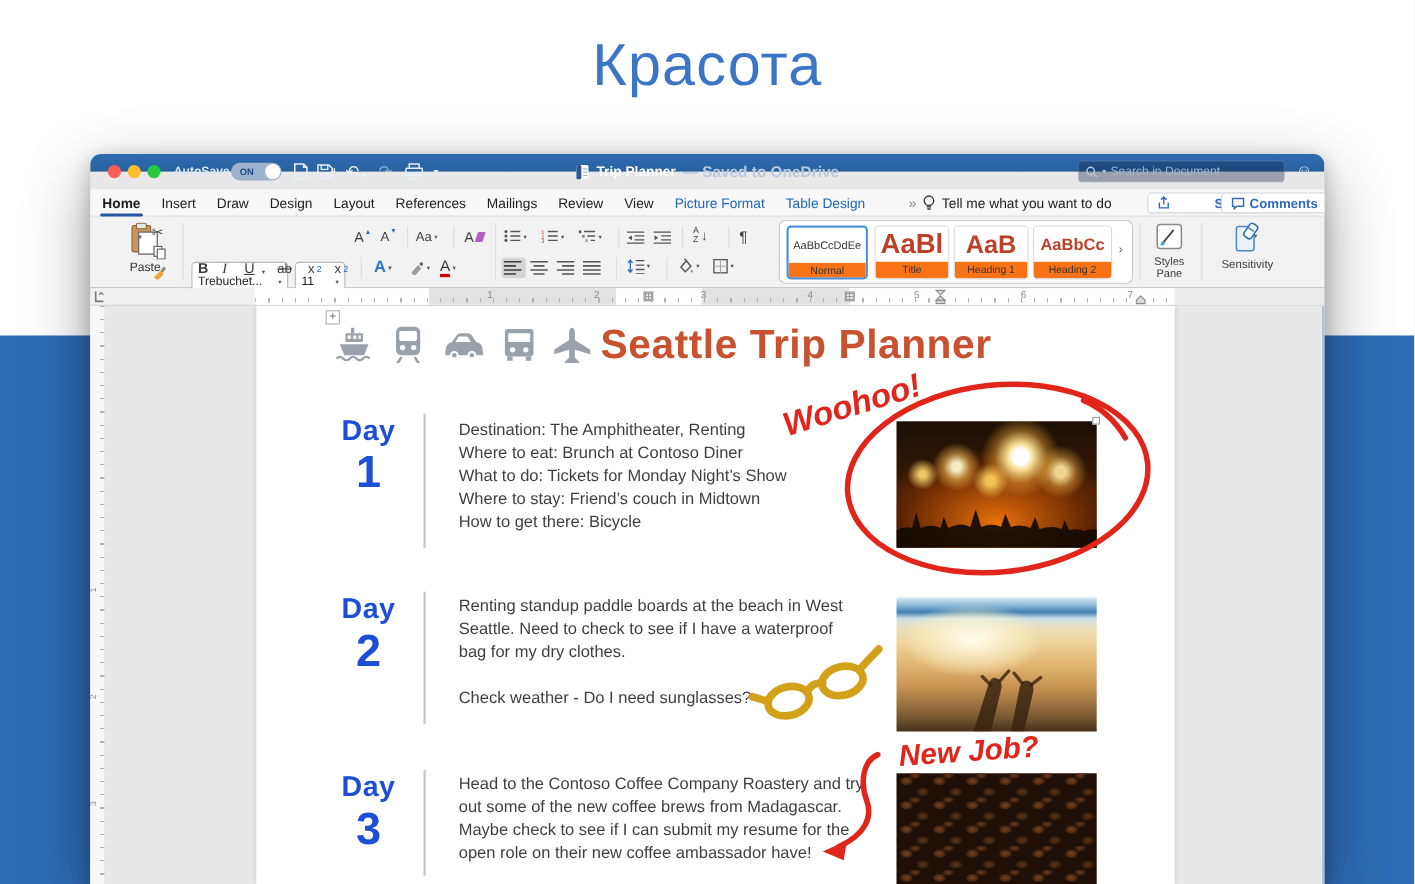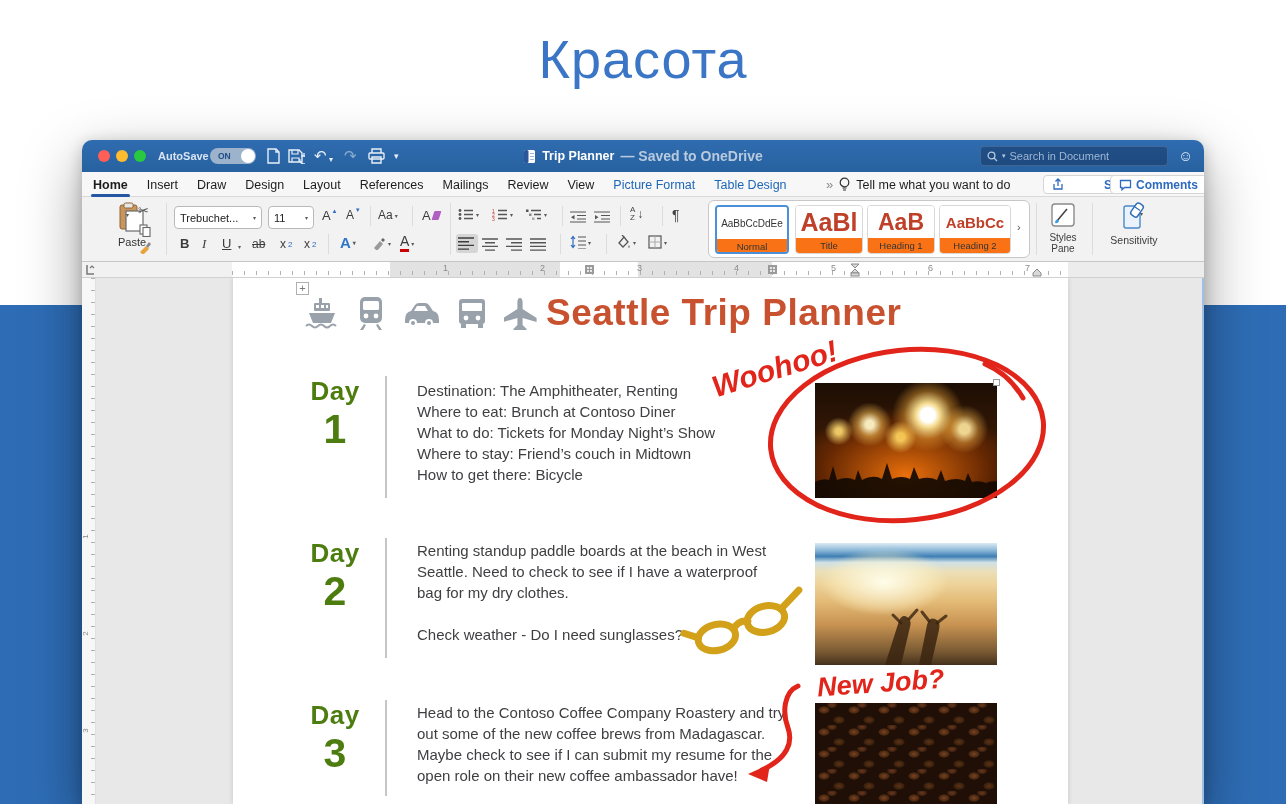--- a/index.html
+++ b/index.html
@@ -10,21 +10,21 @@
 
   
   .wall-blue { left:0; top:305px; width:1286px; height:499px; background:#2e6db6; }
   .page-heading { left:0; right:0; top:28px; text-align:center; font-size:54px; font-weight:400; color:#3b76c6; letter-spacing:1px; }
 
   
   .win { left:82px; top:140px; width:1122px; height:664px; border-radius:10px 10px 0 0; overflow:hidden;
          box-shadow:0 22px 60px rgba(0,0,0,.38), 0 4px 16px rgba(0,0,0,.22); background:#e8e8e9; }
 
   
-  .titlebar { left:0; top:0; width:1122px; height:32px; background:linear-gradient(180deg,#2f6cb0,#27619f); }
+  .titlebar { left:0; top:0; width:1122px; height:16px; background:linear-gradient(180deg,#2f6cb0,#27619f); }
   .light { top:10px; width:12px; height:12px; border-radius:50%; }
   .tb-txt { color:#d8e4f2; font-size:11px; }
   .toggle { left:128px; top:8px; width:46px; height:16px; border-radius:8px; background:#9db3cc; }
   .toggle .knob { position:absolute; right:1px; top:1px; width:14px; height:14px; border-radius:50%; background:#fff; }
   .toggle .on { position:absolute; left:8px; top:3px; font-size:8.5px; font-weight:bold; color:#1d4e87; }
   .tb-ic { top:7px; height:18px; display:flex; align-items:center; color:#e9eff8; font-size:14px; }
   .win-title { left:0; right:0; top:0; height:32px; display:flex; align-items:center; justify-content:center; gap:6px; pointer-events:none; }
   .win-title b { color:#fff; font-size:12.5px; }
   .win-title span.status { color:#b9cade; font-size:14px;font-weight:bold; }
   .search { left:898px; top:6px; width:188px; height:20px; background:rgba(8,30,62,.35); border:1px solid rgba(255,255,255,.15); border-radius:4px; display:flex; align-items:center; padding:0 6px; gap:4px; }
@@ -40,21 +40,21 @@
   .tab.ctx { color:#1e66b8; }
   .tellme { left:744px; top:0; height:25px; display:flex; align-items:center; gap:6px; }
   .tellme .txt { font-size:12.5px; color:#1d1d1f; }
   .pill-btn { top:3px; height:19px; background:#fff; border:1px solid #d6d6d6; border-radius:4px; display:flex; align-items:center; gap:4px; padding:0 8px; color:#2e6bbf; font-size:12px; font-weight:600; }
 
   
   .ribbon { left:0; top:57px; width:1122px; height:65px; background:#f2f2f3; border-bottom:1px solid #c6c6c8; }
   .vsep { top:6px; width:1px; height:52px; background:#dcdcdc; }
   .rb { color:#3c3c3c; font-size:13px; display:flex; align-items:center; gap:2px; }
   .chev { font-size:6px; color:#5a5a5a; }
-  .sel { height:23px; background:#fff; border:1px solid #b9b9b9; border-radius:4px; display:flex; align-items:center; justify-content:space-between; padding:0 5px; font-size:11px; color:#222; }
+  .sel { height:36px; background:#fff; border:1px solid #b9b9b9; border-radius:4px; display:flex; align-items:center; justify-content:space-between; padding:0 5px; font-size:11px; color:#222;margin-top:32px; }
   .active-fmt { background:#d5d5d6; border-radius:3px; }
   .gallery { left:626px; top:3px; width:322px; height:58px; background:#fff; border:1px solid #c7c7c7; border-radius:6px; }
   .card { position:absolute; top:4px; height:49px; border:1px solid #d8d8d8; border-radius:4px; background:#fff; overflow:hidden; }
   .card .prev { height:32px; display:flex; align-items:center; justify-content:center; background:#fff; }
   .card .lbl { height:15px; font-size:9.5px; color:#333; text-align:center; background:#f97316; line-height:15px; }
   .card.selected { border:2px solid #4a90d9; }
   .red-prev { color:#bf4028; font-weight:bold; }
   .grp-lbl { font-size:10.5px; color:#3c3c3c; text-align:center; }
 
   
@@ -68,21 +68,21 @@
   
   .docarea { left:0; top:138px; width:1122px; height:526px; background:#e8e8e9; overflow:hidden; }
   .vruler { position:absolute; left:0; top:0; width:14px; height:526px; background:#f7f7f7; border-right:1px solid #e0e0e0; }
   .vruler .ticks { position:absolute; left:9px; top:0; width:4px; height:526px; background:repeating-linear-gradient(180deg,#b0b0b0 0 1px,transparent 1px 12px); }
   .vruler .num { position:absolute; left:1px; font-size:8px; color:#8a8a8a; transform:rotate(-90deg); }
   .pagewhite { position:absolute; left:151px; top:0; width:835px; height:526px; background:#fff; box-shadow:0 0 5px rgba(0,0,0,.15); }
   .scrollhint { position:absolute; right:0; top:0; width:2px; height:526px; background:#9fc0e2; }
 
   
   .doc-title { font-weight:bold; font-size:37px; color:#c8512f; letter-spacing:.5px; white-space:nowrap; }
-  .day-label { width:62px; text-align:center; color:#4d7c0f; font-weight:bold; }
+  .day-label { width:62px; text-align:center; color:#1d4ed8; font-weight:bold; }
   .day-label .d { font-size:26px; letter-spacing:.5px; }
   .day-label .n { font-size:41px; line-height:44px; }
   .divider { width:2px; background:#c6c6c6; }
   .doc-text { font-size:15px; color:#3f3f42; }
   .doc-text .doc-line { min-height:21px; line-height:21px; white-space:nowrap; }
   .photo { position:absolute; width:182px; }
   .annot-red { color:#e1251b; font-weight:bold; font-style:italic; white-space:nowrap; }
   .handle { position:absolute; width:7px; height:7px; background:#fff; border:1px solid #9a9a9a; }
   .tbl-handle { width:13px; height:13px; background:#fff; border:1px solid #b0b0b0; color:#777; font-size:11px; line-height:11px; text-align:center; }
 

